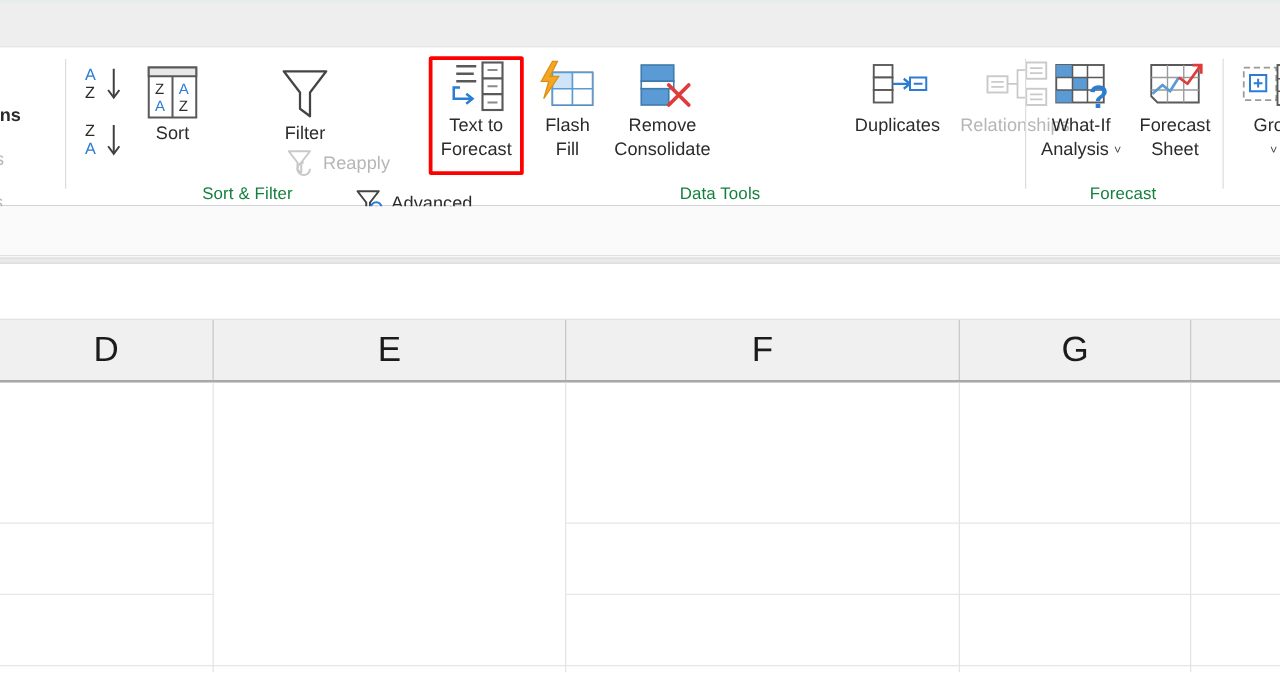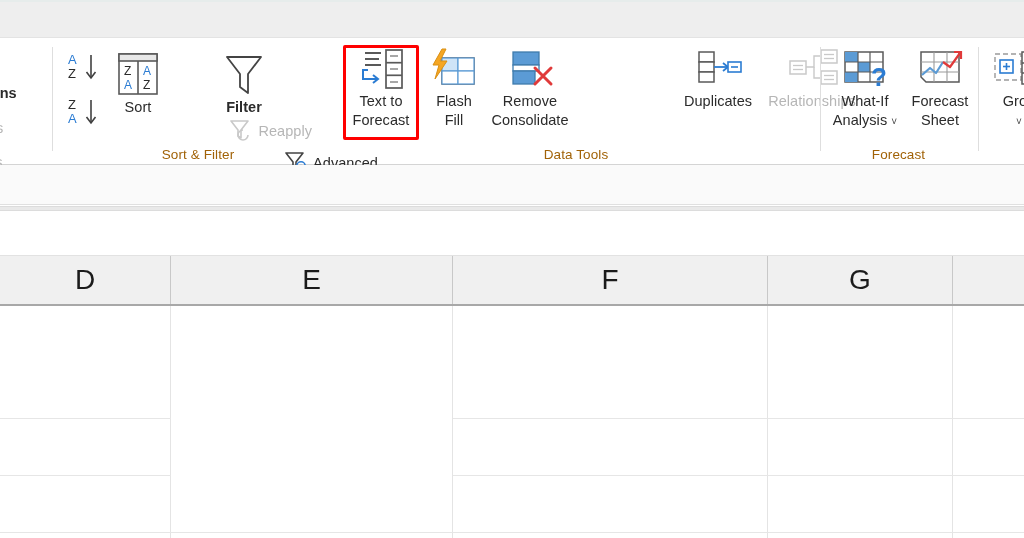--- a/index.html
+++ b/index.html
@@ -15,21 +15,21 @@
   .top-strip{position:absolute;left:0;top:0;width:1024px;height:38px;background:#eeeeee;
     border-bottom:1px solid #e3e3e3;box-sizing:border-box;}
   .top-strip-edge{position:absolute;left:0;top:0;width:1024px;height:2px;background:#e6eceb;}
 
   
   .ribbon{position:absolute;left:0;top:38px;width:1024px;height:127px;background:#ffffff;
     border-bottom:1px solid #d4d4d4;box-sizing:border-box;}
 
   .grp{position:absolute;top:0;height:126px;}
   .grp-label{position:absolute;bottom:2px;width:100%;text-align:center;
-    font-size:13.5px;color:#a16207;letter-spacing:.1px;}
+    font-size:13.5px;color:#15803d;letter-spacing:.1px;}
   .sep{position:absolute;top:9px;width:1px;height:104px;background:#dedede;}
 
   .btn{position:absolute;text-align:center;box-sizing:border-box;}
   .btn .cap{font-size:14.5px;color:#2b2b2b;line-height:19px;letter-spacing:.05px;}
   .btn.dim .cap{color:#b6b6b6;}
   .ico{position:relative;margin:0 auto;}
 
   .chev{display:inline-block;font-size:10px;color:#444;vertical-align:middle;}
 
   
@@ -107,21 +107,21 @@
             <line x1="28" y1="11" x2="28" y2="44" stroke="#595959" stroke-width="1.6"></line>
             <text x="14" y="25" font-family="Liberation Sans,sans-serif" font-size="12" fill="#2b2b2b">Z</text>
             <text x="14" y="39" font-family="Liberation Sans,sans-serif" font-size="12" fill="#2b7cd3">A</text>
             <text x="33" y="25" font-family="Liberation Sans,sans-serif" font-size="12" fill="#2b7cd3">A</text>
             <text x="33" y="39" font-family="Liberation Sans,sans-serif" font-size="12" fill="#2b2b2b">Z</text>
           </svg>
         </div>
         <div class="cap">Sort</div>
       </div>
 
-      <div class="btn" style="left:151px;top:12px;width:80px;height:88px;font-weight:bold;">
+      <div class="btn" style="left:151px;top:12px;width:80px;height:88px;">
         <div class="ico" style="width:56px;height:48px;">
           <svg width="56" height="48" viewBox="0 0 56 48">
             <path d="M11 7 L45 7 L32 24 L32 43 L24 37 L24 24 Z" fill="none" stroke="#444444" stroke-width="1.8" stroke-linejoin="round"></path>
           </svg>
         </div>
         <div class="cap">Filter</div>
       </div>
 
 
       <div class="btn dim" style="left:175px;top:79px;width:140px;height:28px;text-align:left;">

